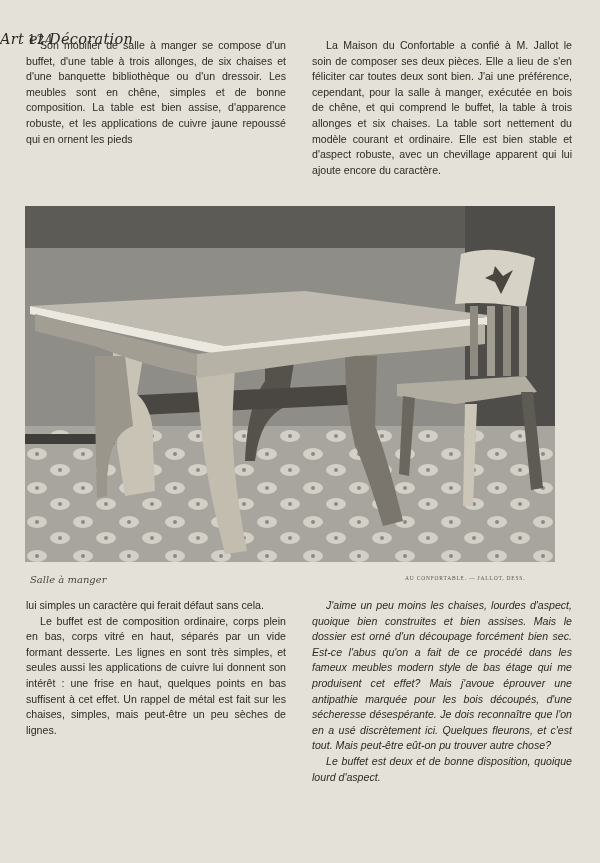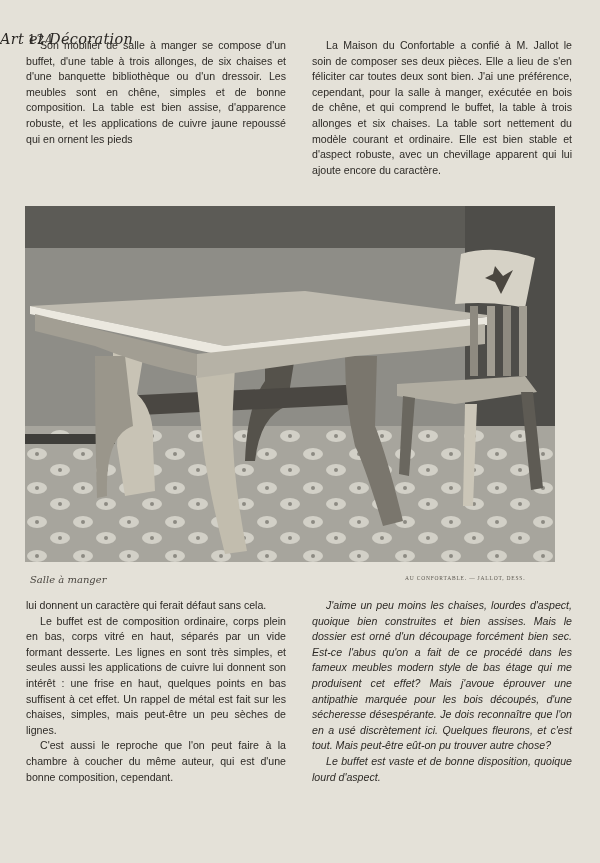--- a/index.html
+++ b/index.html
@@ -96,21 +96,20 @@
     <path d="M378 190 L390 192 L384 270 L374 268 Z" fill="#6a675f"></path>
     <path d="M440 198 L452 198 L448 300 L438 300 Z" fill="#cbc6b8"></path>
     <path d="M496 186 L508 186 L518 282 L506 284 Z" fill="#5e5b54"></path>
   </svg>
 </div>
 
 <div class="caption-left">Salle à manger</div>
 <div class="caption-right">AU CONFORTABLE. — JALLOT, DESS.</div>
 
 <div class="col col-bl">
-  <p>lui donnent un caractère qui ferait défaut sans cela.</p>
+  <p>lui simples un caractère qui ferait défaut sans cela.</p>
   <p class="indent">Le buffet est de composition ordinaire, corps plein en bas, corps vitré en haut, séparés par un vide formant desserte. Les lignes en sont très simples, et seules aussi les applications de cuivre lui donnent son intérêt : une frise en haut, quelques points en bas suffisent à cet effet. Un rappel de métal est fait sur les chaises, simples, mais peut-être un peu sèches de lignes.</p>
-  <p class="indent">C'est aussi le reproche que l'on peut faire à la chambre à coucher du même auteur, qui est d'une bonne composition, cependant.</p>
 </div>
 
 <div class="col col-br">
   <p class="indent">J'aime un peu moins les chaises, lourdes d'aspect, quoique bien construites et bien assises. Mais le dossier est orné d'un découpage forcément bien sec. Est-ce l'abus qu'on a fait de ce procédé dans les fameux meubles modern style de bas étage qui me produisent cet effet? Mais j'avoue éprouver une antipathie marquée pour les bois découpés, d'une sécheresse désespérante. Je dois reconnaître que l'on en a usé discrètement ici. Quelques fleurons, et c'est tout. Mais peut-être eût-on pu trouver autre chose?</p>
-  <p class="indent">Le buffet est vaste et de bonne disposition, quoique lourd d'aspect.</p>
+  <p class="indent">Le buffet est deux et de bonne disposition, quoique lourd d'aspect.</p>
 </div>
 
 </body></html>

